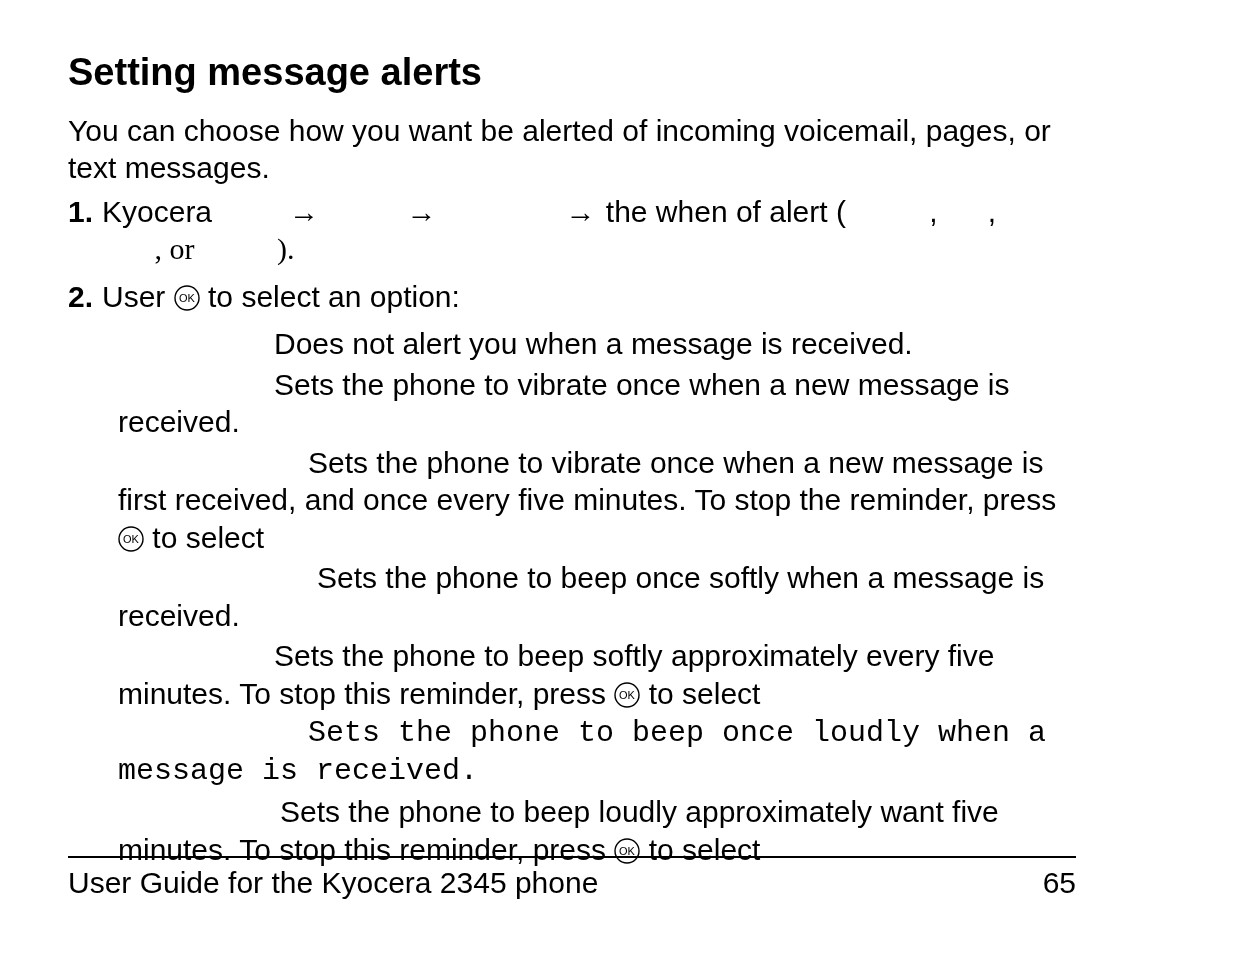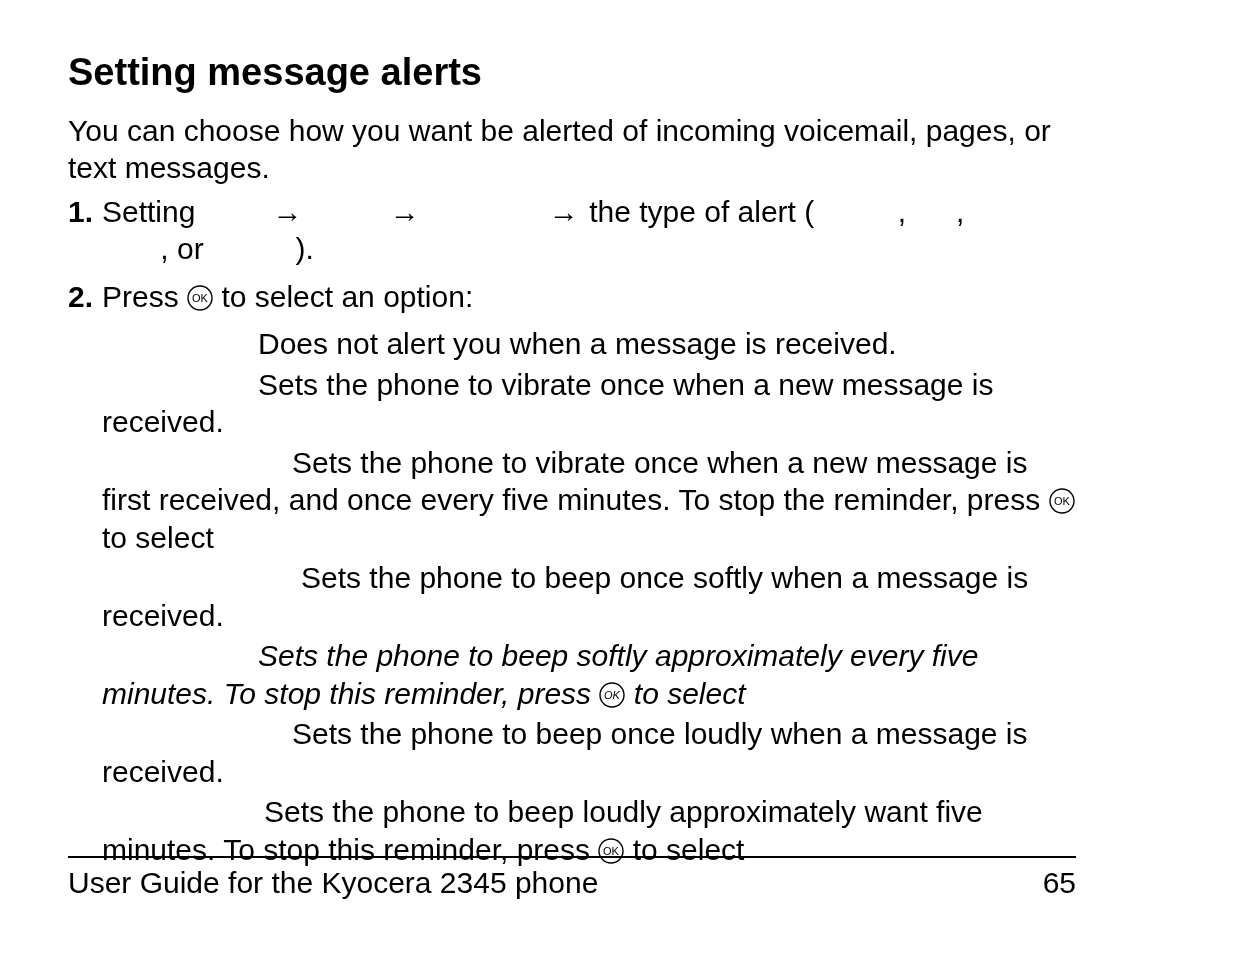--- a/index.html
+++ b/index.html
@@ -57,80 +57,80 @@
     top: -1px;
     align-items: center;
   }
   .ok-icon svg {
     width: 26px;
     height: 26px;
   }
   .options {
     font-size: 30px;
     line-height: 1.25;
-    margin-left: 34px;
+    margin-left: 50px;
   }
   .options p {
     margin: 0 0 3px 0;
     text-indent: 156px;
   }
   
   .options p.w2 { text-indent: 156px; }
   .options p.w3 { text-indent: 190px; }
   .options p.w4 { text-indent: 199px; }
-  .options p.w5 { text-indent: 156px; font-style: italic; }
-  .options p.w6 { text-indent: 190px; }
+  .options p.w5 { text-indent: 156px; }
+  .options p.w6 { text-indent: 190px; font-family: Liberation Mono, monospace; }
   .options p.w7 { text-indent: 162px; }
   .footer {
     position: absolute;
     left: 68px;
     right: 68px;
     bottom: 54px;
     border-top: 2px solid #000;
     padding-top: 8px;
     font-size: 30px;
     display: flex;
     justify-content: space-between;
     gap: 36px;
   }
   .nowrap { white-space: nowrap; }
-  .indent-cont { display: block; }
+  .indent-cont { display: block; font-family: Liberation Serif, serif; }
 </style>
 </head>
 <body>
 
 <div class="page">
 
   <h1>Setting message alerts</h1>
 
   <p class="intro">You can choose how you want be alerted of incoming voicemail, pages, or text messages.</p>
 
   <ol class="steps">
     <li>
       <span class="num">1.</span>
       <span class="body">
         <span class="nowrap">
-          <span>Setting </span>&nbsp;&nbsp;&nbsp;&nbsp;&nbsp;&nbsp;&nbsp;
+          <span>Kyocera </span>&nbsp;&nbsp;&nbsp;&nbsp;&nbsp;&nbsp;&nbsp;
           <span class="arrow">→</span>&nbsp;&nbsp;&nbsp;&nbsp;&nbsp;&nbsp;&nbsp;&nbsp;&nbsp;
           <span class="arrow">→</span>&nbsp;&nbsp;&nbsp;&nbsp;&nbsp;&nbsp;&nbsp;&nbsp;&nbsp;&nbsp;&nbsp;&nbsp;&nbsp;&nbsp;
           <span class="arrow">→</span>
-          <span> the type of alert (</span>&nbsp;&nbsp;&nbsp;&nbsp;&nbsp;&nbsp;&nbsp;&nbsp;&nbsp;
+          <span> the when of alert (</span>&nbsp;&nbsp;&nbsp;&nbsp;&nbsp;&nbsp;&nbsp;&nbsp;&nbsp;
           <span>,</span>&nbsp;&nbsp;&nbsp;&nbsp;&nbsp;
           <span>,</span>
         </span>
         <span class="indent-cont">
           &nbsp;&nbsp;&nbsp;&nbsp;&nbsp;&nbsp;&nbsp;<span>, or</span>&nbsp;&nbsp;&nbsp;&nbsp;&nbsp;&nbsp;&nbsp;&nbsp;&nbsp;&nbsp;
           <span>).</span>
         </span>
       </span>
     </li>
     <li>
       <span class="num">2.</span>
       <span class="body">
-        <span>Press </span>
+        <span>User </span>
         <span class="ok-icon">
           <svg viewBox="0 0 26 26">
               <circle cx="13" cy="13" r="12" fill="none" stroke="#000" stroke-width="1.4"></circle>
               <text x="13" y="17" text-anchor="middle" font-size="11" font-family="Arial">OK</text>
             </svg>
         </span>
         <span> to select an option:</span>
       </span>
     </li>
   </ol>

